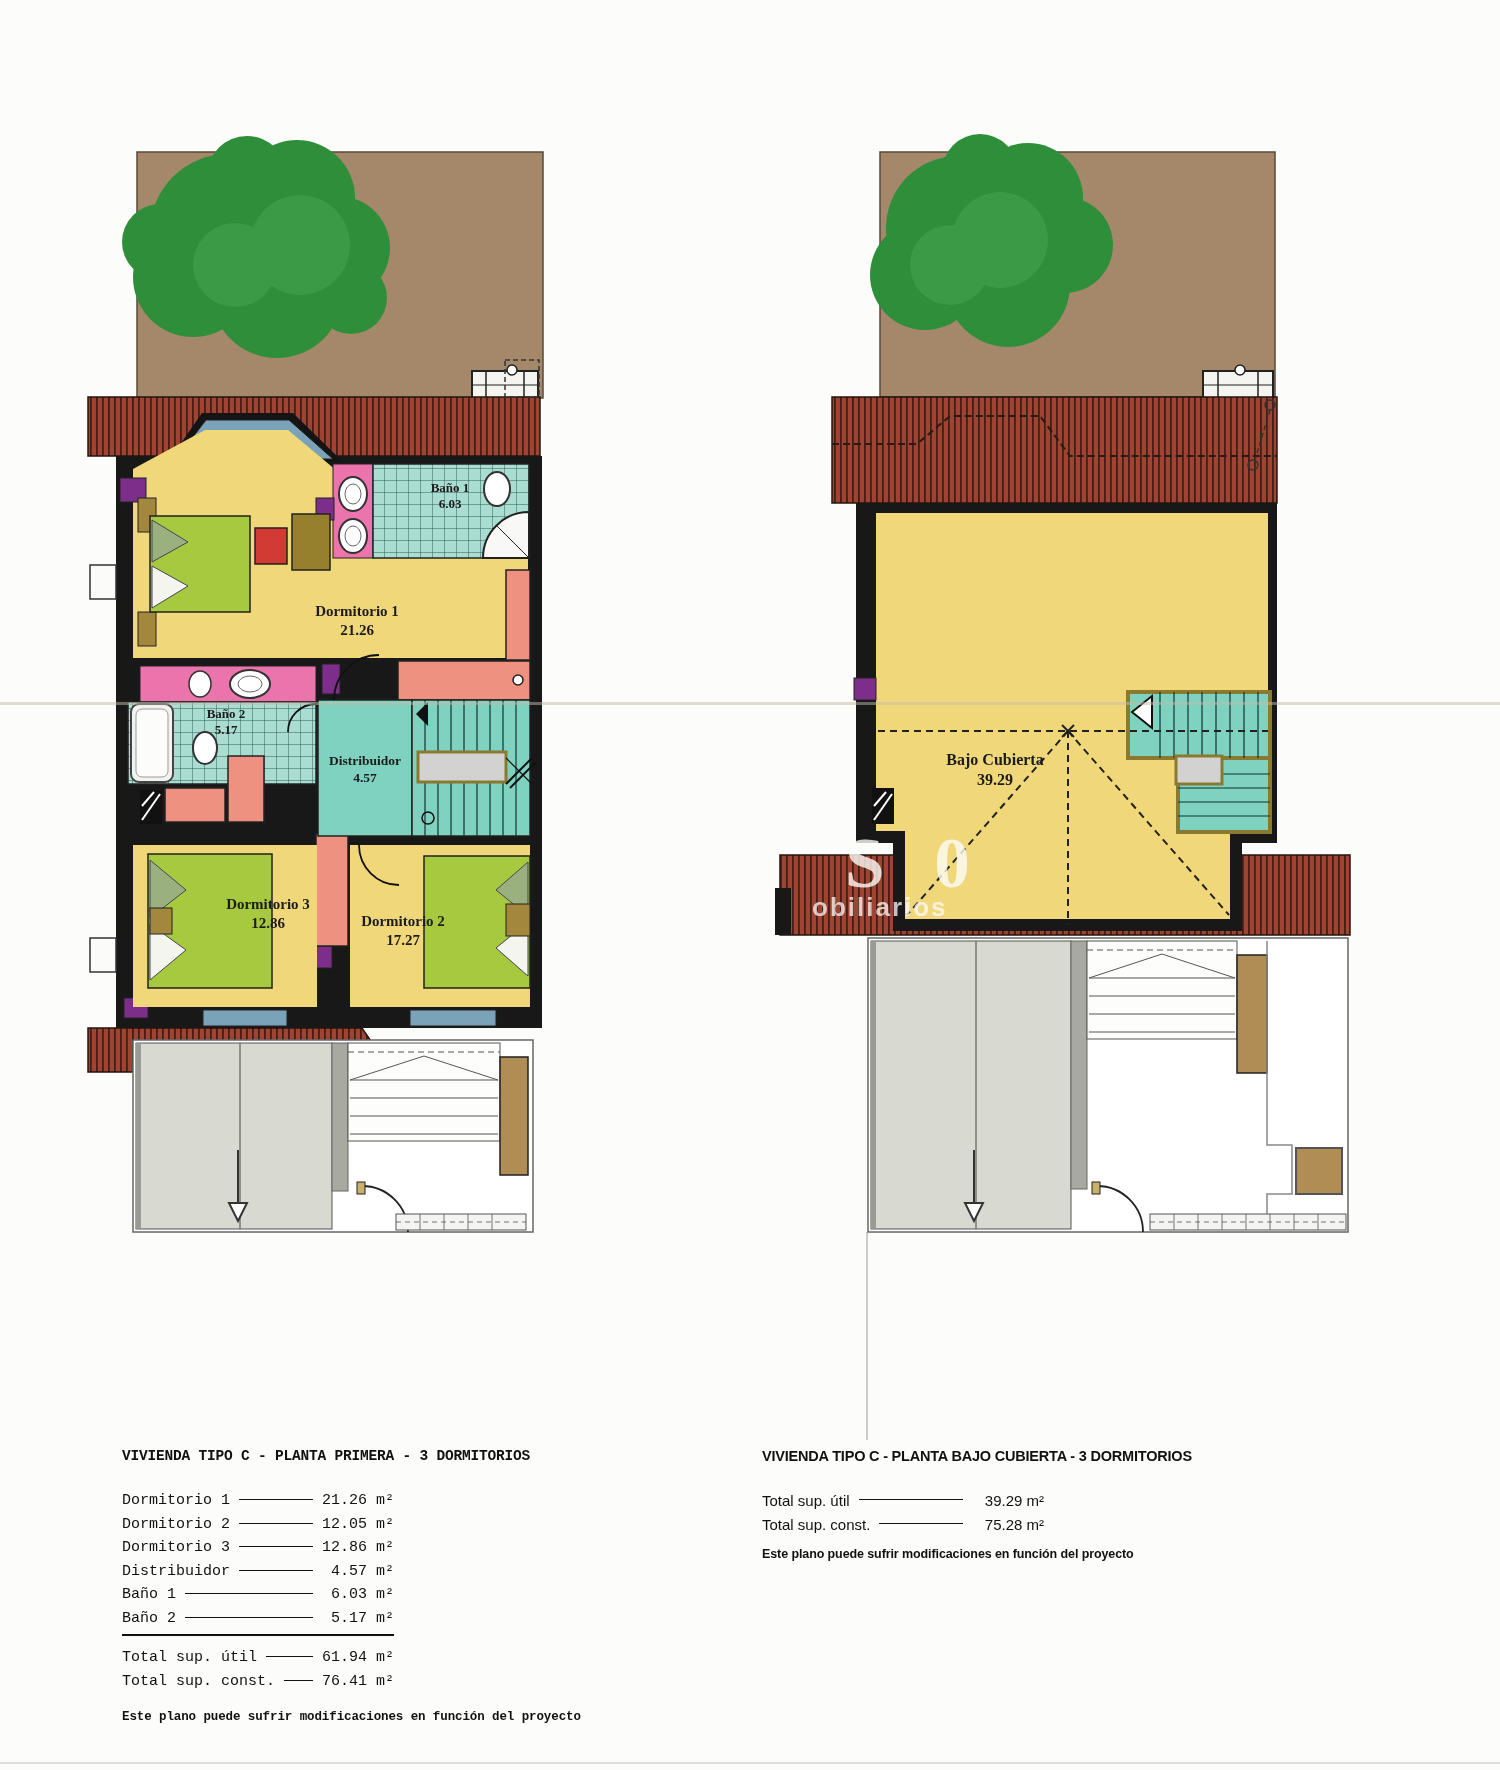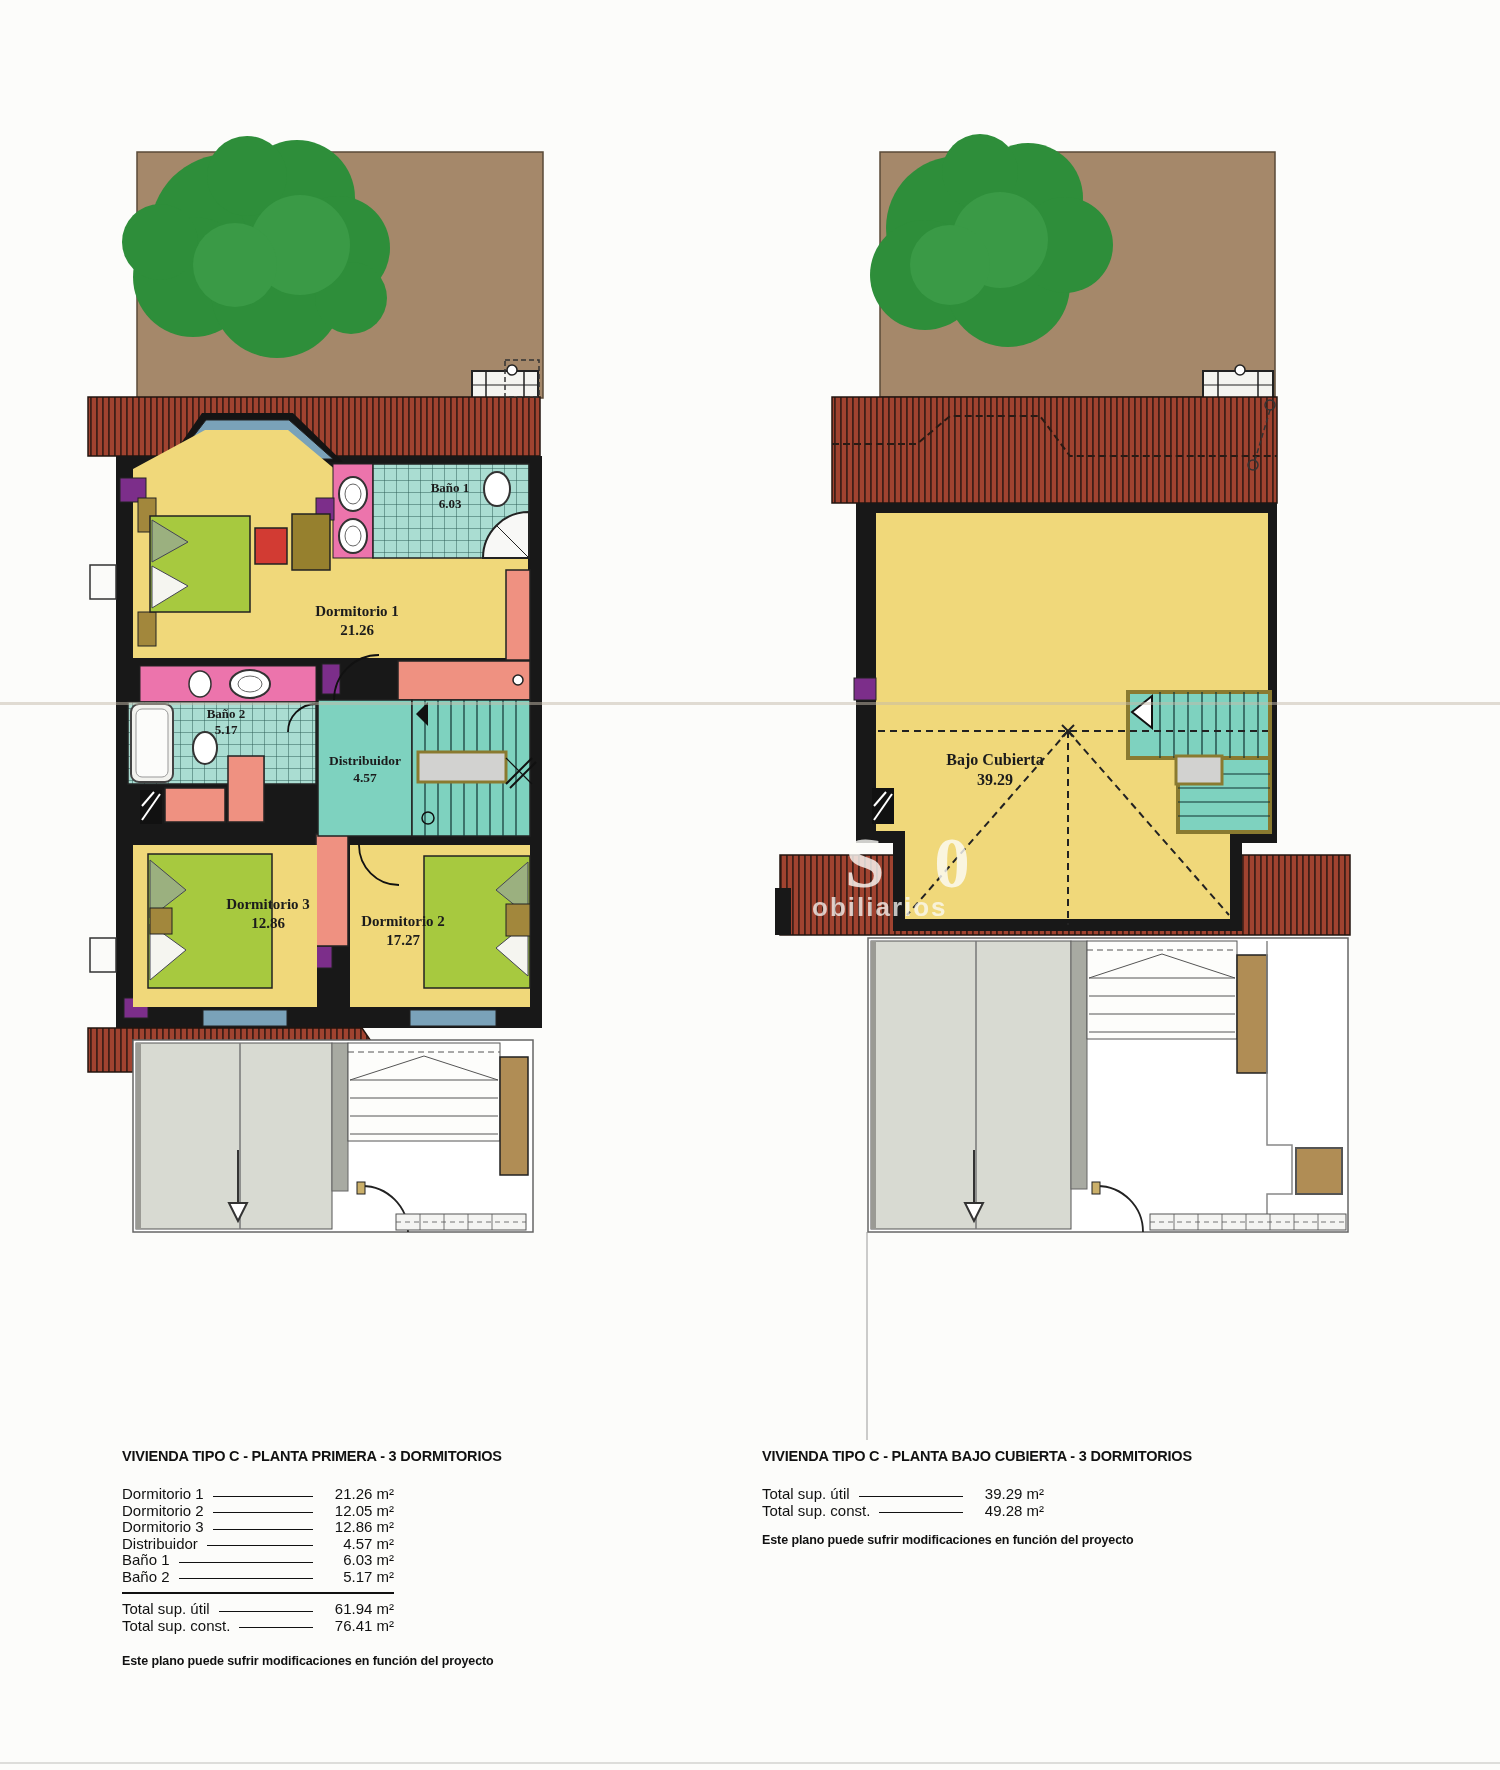--- a/index.html
+++ b/index.html
@@ -13,21 +13,21 @@
   .crease-v{position:absolute;}
   .wm-big{position:absolute;font-weight:bold;color:rgba(252,252,249,0.8);
           letter-spacing:16px;font-size:71px;line-height:1;font-family:Liberation Serif, serif;}
   .wm-small{position:absolute;font-weight:bold;color:rgba(251,251,248,0.75);
             letter-spacing:2px;font-size:26px;line-height:1;}
   .spec{position:absolute;}
   .spec-title{font-size:14.5px;font-weight:bold;letter-spacing:-0.2px;white-space:nowrap;margin-bottom:22px;}
   .trow{display:flex;align-items:baseline;font-size:15px;line-height:16.5px;white-space:nowrap;}
   .trow .lbl{flex:0 0 auto;}
   .trow .ln{flex:1 1 auto;border-top:1.8px solid #111;margin:0 9px;align-self:center;transform:translateY(2px);}
-  .trow .val{flex:0 0 auto;min-width:72px;text-align:right;}
+  .trow .val{flex:0 0 auto;min-width:72px;text-align:right;margin-top:7px;}
   .trule{border-top:2.6px solid #111;margin:7px 0 7px 0;}
   .note{font-size:12.5px;font-weight:bold;letter-spacing:-0.1px;white-space:nowrap;text-align:right;}
 </style>
 </head>
 <body>
 
 <div id="sheet">
 
   <svg id="plan-svg" width="1500" height="1770" viewBox="0 0 1500 1770">
     <defs>
@@ -338,21 +338,21 @@
   </div>
   <div class="room-label" style="left:323px;top:912px;width:160px;font-size:15px;">
     <span>Dormitorio 2</span>
     <span>17.27</span>
   </div>
   <div class="room-label" style="left:915px;top:750px;width:160px;font-size:16px;">
     <span>Bajo Cubierta</span>
     <span>39.29</span>
   </div>
 
-  <div class="spec" style="left:122px;top:1448px;width:272px;">
+  <div class="spec" style="left:122px;top:1448px;width:272px;font-family:Liberation Mono, monospace;">
     <div class="spec-title">VIVIENDA TIPO C - PLANTA PRIMERA - 3 DORMITORIOS</div>
     <div class="trow">
       <span class="lbl">Dormitorio 1</span>
         <span class="ln"></span>
         <span class="val">21.26 m²</span>
     </div>
     <div class="trow">
       <span class="lbl">Dormitorio 2</span>
         <span class="ln"></span>
         <span class="val">12.05 m²</span>
@@ -394,18 +394,18 @@
   <div class="spec" style="left:762px;top:1448px;width:282px;">
     <div class="spec-title">VIVIENDA TIPO C - PLANTA BAJO CUBIERTA - 3 DORMITORIOS</div>
     <div class="trow">
       <span class="lbl">Total sup. útil</span>
         <span class="ln"></span>
         <span class="val">39.29 m²</span>
     </div>
     <div class="trow">
       <span class="lbl">Total sup. const.</span>
         <span class="ln"></span>
-        <span class="val">49.28 m²</span>
+        <span class="val">75.28 m²</span>
     </div>
     <div class="note" style="margin-top:14px;">Este plano puede sufrir modificaciones en función del proyecto</div>
   </div>
 
 </div>
 
 </body></html>

